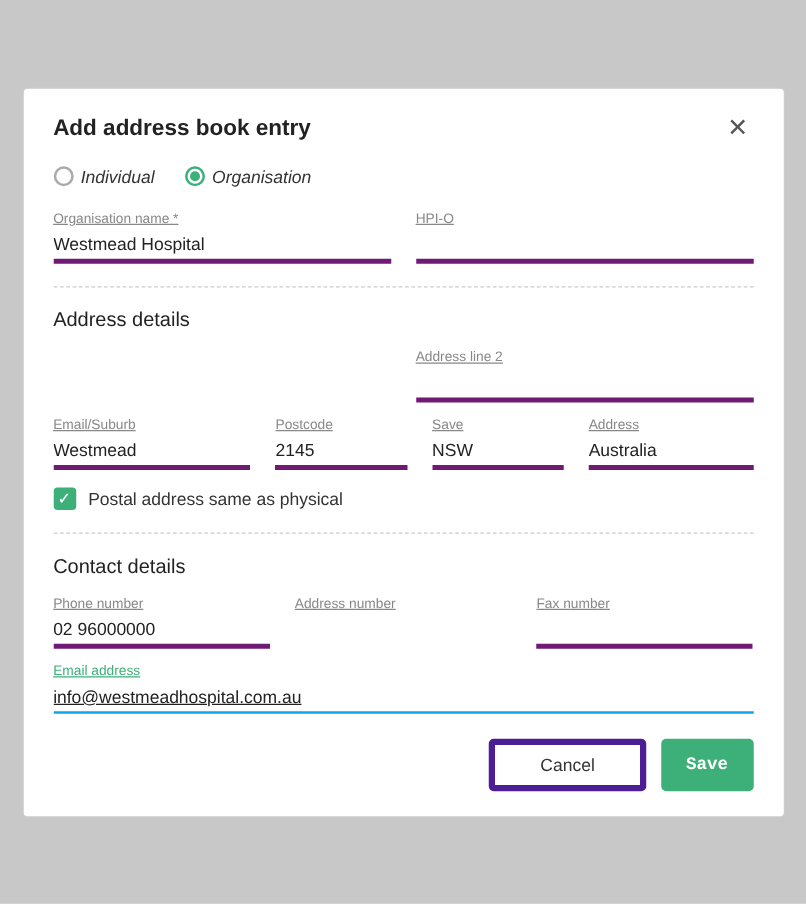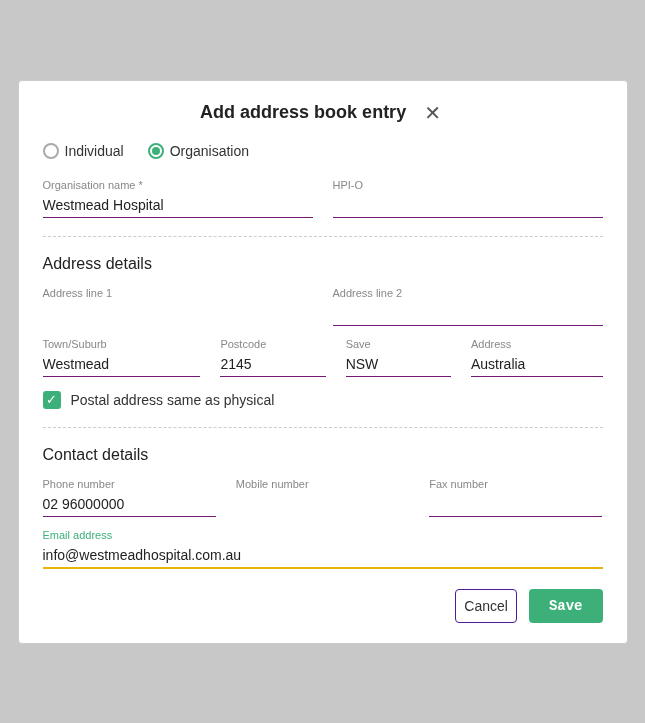--- a/index.html
+++ b/index.html
@@ -15,21 +15,21 @@
     .dialog {
       background: #fff;
       border: 1px solid #ccc;
       border-radius: 4px;
       width: 610px;
       padding: 20px 24px 20px 24px;
       position: relative;
     }
     .dialog-header {
       display: flex;
-      justify-content: center;
+      justify-content: space-between;
       align-items: center;
       margin-bottom: 18px;
       gap: 14px;
     }
     .dialog-title {
       font-size: 18px;
       font-weight: bold;
       color: #222;
     }
     .close-btn {
@@ -39,20 +39,21 @@
       font-size: 20px;
       color: #555;
       line-height: 1;
       padding: 2px 4px;
     }
     .radio-group {
       display: flex;
       gap: 24px;
       margin-bottom: 20px;
       align-items: center;
+      font-style: italic;
     }
     .radio-option {
       display: flex;
       align-items: center;
       gap: 6px;
       font-size: 14px;
       color: #333;
       cursor: pointer;
     }
     .radio-circle {
@@ -85,24 +86,25 @@
     }
     .form-field {
       flex: 1;
       display: flex;
       flex-direction: column;
     }
     .form-label {
       font-size: 11px;
       color: #888;
       margin-bottom: 2px;
+      text-decoration: underline;
     }
     .form-input {
       border: none;
-      border-bottom: 1px solid #701a75;
+      border-bottom: 4px solid #701a75;
       padding: 4px 0;
       font-size: 14px;
       color: #222;
       outline: none;
       background: transparent;
       width: 100%;
     }
     .divider {
       border: none;
       border-top: 1px dashed #ccc;
@@ -137,33 +139,34 @@
       line-height: 1;
     }
     .checkbox-label {
       font-size: 14px;
       color: #333;
     }
     .email-field .form-label {
       color: #3db07a;
     }
     .email-field .form-input {
-      border-bottom: 2px solid #eab308;
+      border-bottom: 2px solid #0ea5e9;
+      text-decoration: underline;
     }
     .dialog-footer {
       display: flex;
       justify-content: flex-end;
       gap: 12px;
       margin-top: 20px;
     }
     .btn-cancel {
       background: #fff;
-      border: 1px solid #4c1d95;
+      border: 5px solid #4c1d95;
       border-radius: 4px;
-      padding: 8px 8px;
+      padding: 8px 36px;
       font-size: 14px;
       color: #333;
       cursor: pointer;
     }
     .btn-save {
       background: #3db07a;
       border: none;
       border-radius: 4px;
       padding: 8px 20px;
       font-size: 14px;
@@ -206,31 +209,30 @@
       <input class="form-input" type="text" style="">
     </div>
   </div>
 
   <hr class="divider">
 
   <div class="section-title">Address details</div>
 
   <div class="form-row mb-12">
     <div class="form-field">
-      <label class="form-label">Address line 1</label>
     </div>
     <div class="form-field">
       <label class="form-label">Address line 2</label>
       <input class="form-input" type="text" style="">
     </div>
   </div>
 
   <div class="form-row mb-8">
     <div class="form-field" style="flex:1.2">
-      <label class="form-label">Town/Suburb</label>
+      <label class="form-label">Email/Suburb</label>
       <input class="form-input" type="text" value="Westmead" style="">
     </div>
     <div class="form-field" style="flex:0.8">
       <label class="form-label">Postcode</label>
       <input class="form-input" type="text" value="2145" style="">
     </div>
     <div class="form-field" style="flex:0.8">
       <label class="form-label">Save</label>
       <input class="form-input" type="text" value="NSW" style="">
     </div>
@@ -250,21 +252,21 @@
   <hr class="divider">
 
   <div class="section-title">Contact details</div>
 
   <div class="form-row mb-12">
     <div class="form-field">
       <label class="form-label">Phone number</label>
       <input class="form-input" type="text" value="02 96000000" style="">
     </div>
     <div class="form-field">
-      <label class="form-label">Mobile number</label>
+      <label class="form-label">Address number</label>
     </div>
     <div class="form-field">
       <label class="form-label">Fax number</label>
       <input class="form-input" type="text" style="">
     </div>
   </div>
 
   <div class="form-row mb-8">
     <div class="form-field email-field">
       <label class="form-label">Email address</label>

